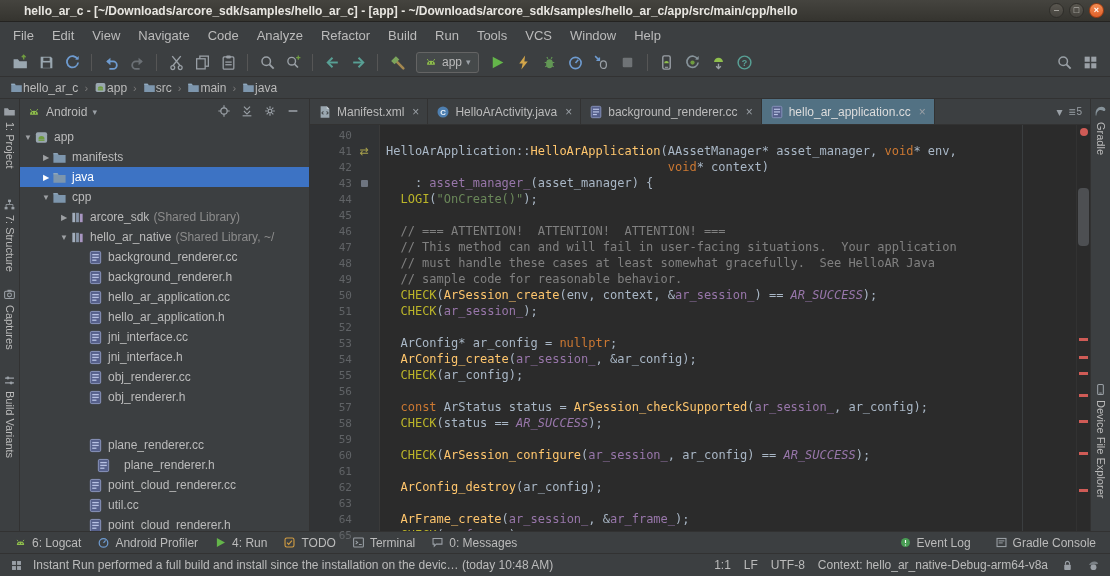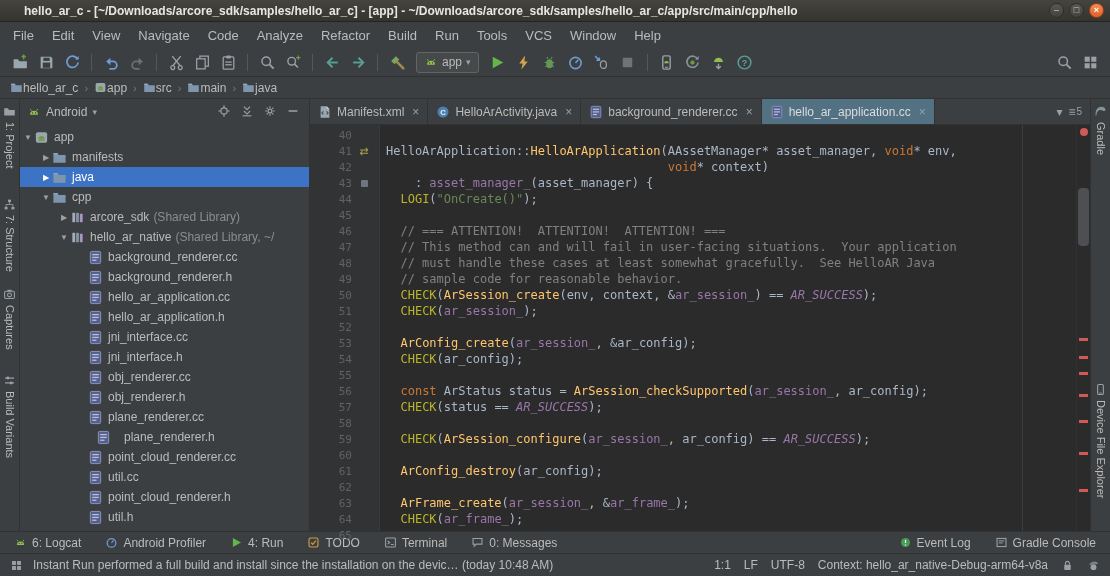--- a/index.html
+++ b/index.html
@@ -82,21 +82,21 @@
   .sy-fld { color:#9876aa; }
   .sy-enm { color:#9876aa; font-style:italic; }
   .stripe { width:14px; flex:none; position:relative; background:#2b2b2b; border-left:1px solid #323232; }
   .stripe .err { position:absolute; left:2px; right:2px; height:3px; background:#cf5b56; }
   .stripe .thumb { position:absolute; left:1px; right:1px; border-radius:4px; background:rgba(166,174,183,.28); }
   .stripe .top-ind { position:absolute; top:3px; left:3px; width:8px; height:8px; border-radius:50%; background:#cf5b56; }
 
   
   .bottombar { height:22px; flex:none; background:#3c3f41; border-top:1px solid #323232; display:flex; align-items:center;
                padding:0 6px; font-size:12px; color:#bbbbbb; }
-  .bb-left { display:flex; gap:8px; }
+  .bb-left { display:flex; }
   .bb-right { margin-left:auto; display:flex; gap:8px; }
   .tool-btn { display:flex; align-items:center; gap:5px; padding:0 8px; }
   .statusbar { height:23px; flex:none; background:#3c3f41; border-top:1px solid #323232; display:flex; align-items:center;
                gap:10px; padding:0 10px; font-size:12px; color:#bbbbbb; }
   .statusbar .msg { flex:1; min-width:0; white-space:nowrap; overflow:hidden; }
   .status-right { margin-left:auto; display:flex; align-items:center; gap:13px; flex:none; }
 
   
   .ic { width:17px; height:17px; display:inline-flex; align-items:center; justify-content:center; flex:none; }
   .ic svg { width:100%; height:100%; display:block; }
@@ -654,21 +654,21 @@
             <span class="ic s15 tree-icon">
               <svg viewBox="0 0 16 16">
                 <rect x="2.5" y="1.5" width="11" height="13" rx="1.5" fill="#56608b" stroke="#8d97c0"></rect>
                 <rect x="4.5" y="4.2" width="7" height="1.4" fill="#b7c0e2"></rect>
                 <rect x="4.5" y="7.2" width="7" height="1.4" fill="#b7c0e2"></rect>
                 <rect x="4.5" y="10.2" width="4.5" height="1.4" fill="#b7c0e2"></rect>
               </svg>
             </span>
             <span class="tree-label">obj_renderer.h</span>
           </div>
-          <div class="tree-row" style="padding-left: 56px;">
+          <div class="tree-row" style="padding-left: 56px; margin-top: 28px;">
             <span class="tree-arrow"></span>
             <span class="ic s15 tree-icon">
               <svg viewBox="0 0 16 16">
                 <rect x="2.5" y="1.5" width="11" height="13" rx="1.5" fill="#56608b" stroke="#8d97c0"></rect>
                 <rect x="4.5" y="4.2" width="7" height="1.4" fill="#b7c0e2"></rect>
                 <rect x="4.5" y="7.2" width="7" height="1.4" fill="#b7c0e2"></rect>
                 <rect x="4.5" y="10.2" width="4.5" height="1.4" fill="#b7c0e2"></rect>
               </svg>
             </span>
             <span class="tree-label">plane_renderer.cc</span>
@@ -905,20 +905,21 @@
             <div class="code-line"><span class="sy-p">    : </span><span class="sy-fld">asset_manager_</span><span class="sy-p">(asset_manager) {</span></div>
             <div class="code-line"><span class="sy-p">  </span><span class="sy-mac">LOGI</span><span class="sy-p">(</span><span class="sy-str">"OnCreate()"</span><span class="sy-p">);</span></div>
             <div class="code-line"></div>
             <div class="code-line"><span class="sy-cmt">  // === ATTENTION!  ATTENTION!  ATTENTION! ===</span></div>
             <div class="code-line"><span class="sy-cmt">  // This method can and will fail in user-facing situations.  Your application</span></div>
             <div class="code-line"><span class="sy-cmt">  // must handle these cases at least somewhat gracefully.  See HelloAR Java</span></div>
             <div class="code-line"><span class="sy-cmt">  // sample code for reasonable behavior.</span></div>
             <div class="code-line"><span class="sy-p">  </span><span class="sy-mac">CHECK</span><span class="sy-p">(</span><span class="sy-fn">ArSession_create</span><span class="sy-p">(env, context, &amp;</span><span class="sy-fld">ar_session_</span><span class="sy-p">) == </span><span class="sy-enm">AR_SUCCESS</span><span class="sy-p">);</span></div>
             <div class="code-line"><span class="sy-p">  </span><span class="sy-mac">CHECK</span><span class="sy-p">(</span><span class="sy-fld">ar_session_</span><span class="sy-p">);</span></div>
             <div class="code-line"></div>
+            <div class="code-line"><span class="sy-p">  ArConfig* ar_config = </span><span class="sy-kw">nullptr</span><span class="sy-p">;</span></div>
             <div class="code-line"><span class="sy-p">  </span><span class="sy-fn">ArConfig_create</span><span class="sy-p">(</span><span class="sy-fld">ar_session_</span><span class="sy-p">, &amp;ar_config);</span></div>
             <div class="code-line"><span class="sy-p">  </span><span class="sy-mac">CHECK</span><span class="sy-p">(ar_config);</span></div>
             <div class="code-line"></div>
             <div class="code-line"><span class="sy-p">  </span><span class="sy-kw">const</span><span class="sy-p"> ArStatus status = </span><span class="sy-fn">ArSession_checkSupported</span><span class="sy-p">(</span><span class="sy-fld">ar_session_</span><span class="sy-p">, ar_config);</span></div>
             <div class="code-line"><span class="sy-p">  </span><span class="sy-mac">CHECK</span><span class="sy-p">(status == </span><span class="sy-enm">AR_SUCCESS</span><span class="sy-p">);</span></div>
             <div class="code-line"></div>
             <div class="code-line"><span class="sy-p">  </span><span class="sy-mac">CHECK</span><span class="sy-p">(</span><span class="sy-fn">ArSession_configure</span><span class="sy-p">(</span><span class="sy-fld">ar_session_</span><span class="sy-p">, ar_config) == </span><span class="sy-enm">AR_SUCCESS</span><span class="sy-p">);</span></div>
             <div class="code-line"></div>
             <div class="code-line"><span class="sy-p">  </span><span class="sy-fn">ArConfig_destroy</span><span class="sy-p">(ar_config);</span></div>
             <div class="code-line"></div>

